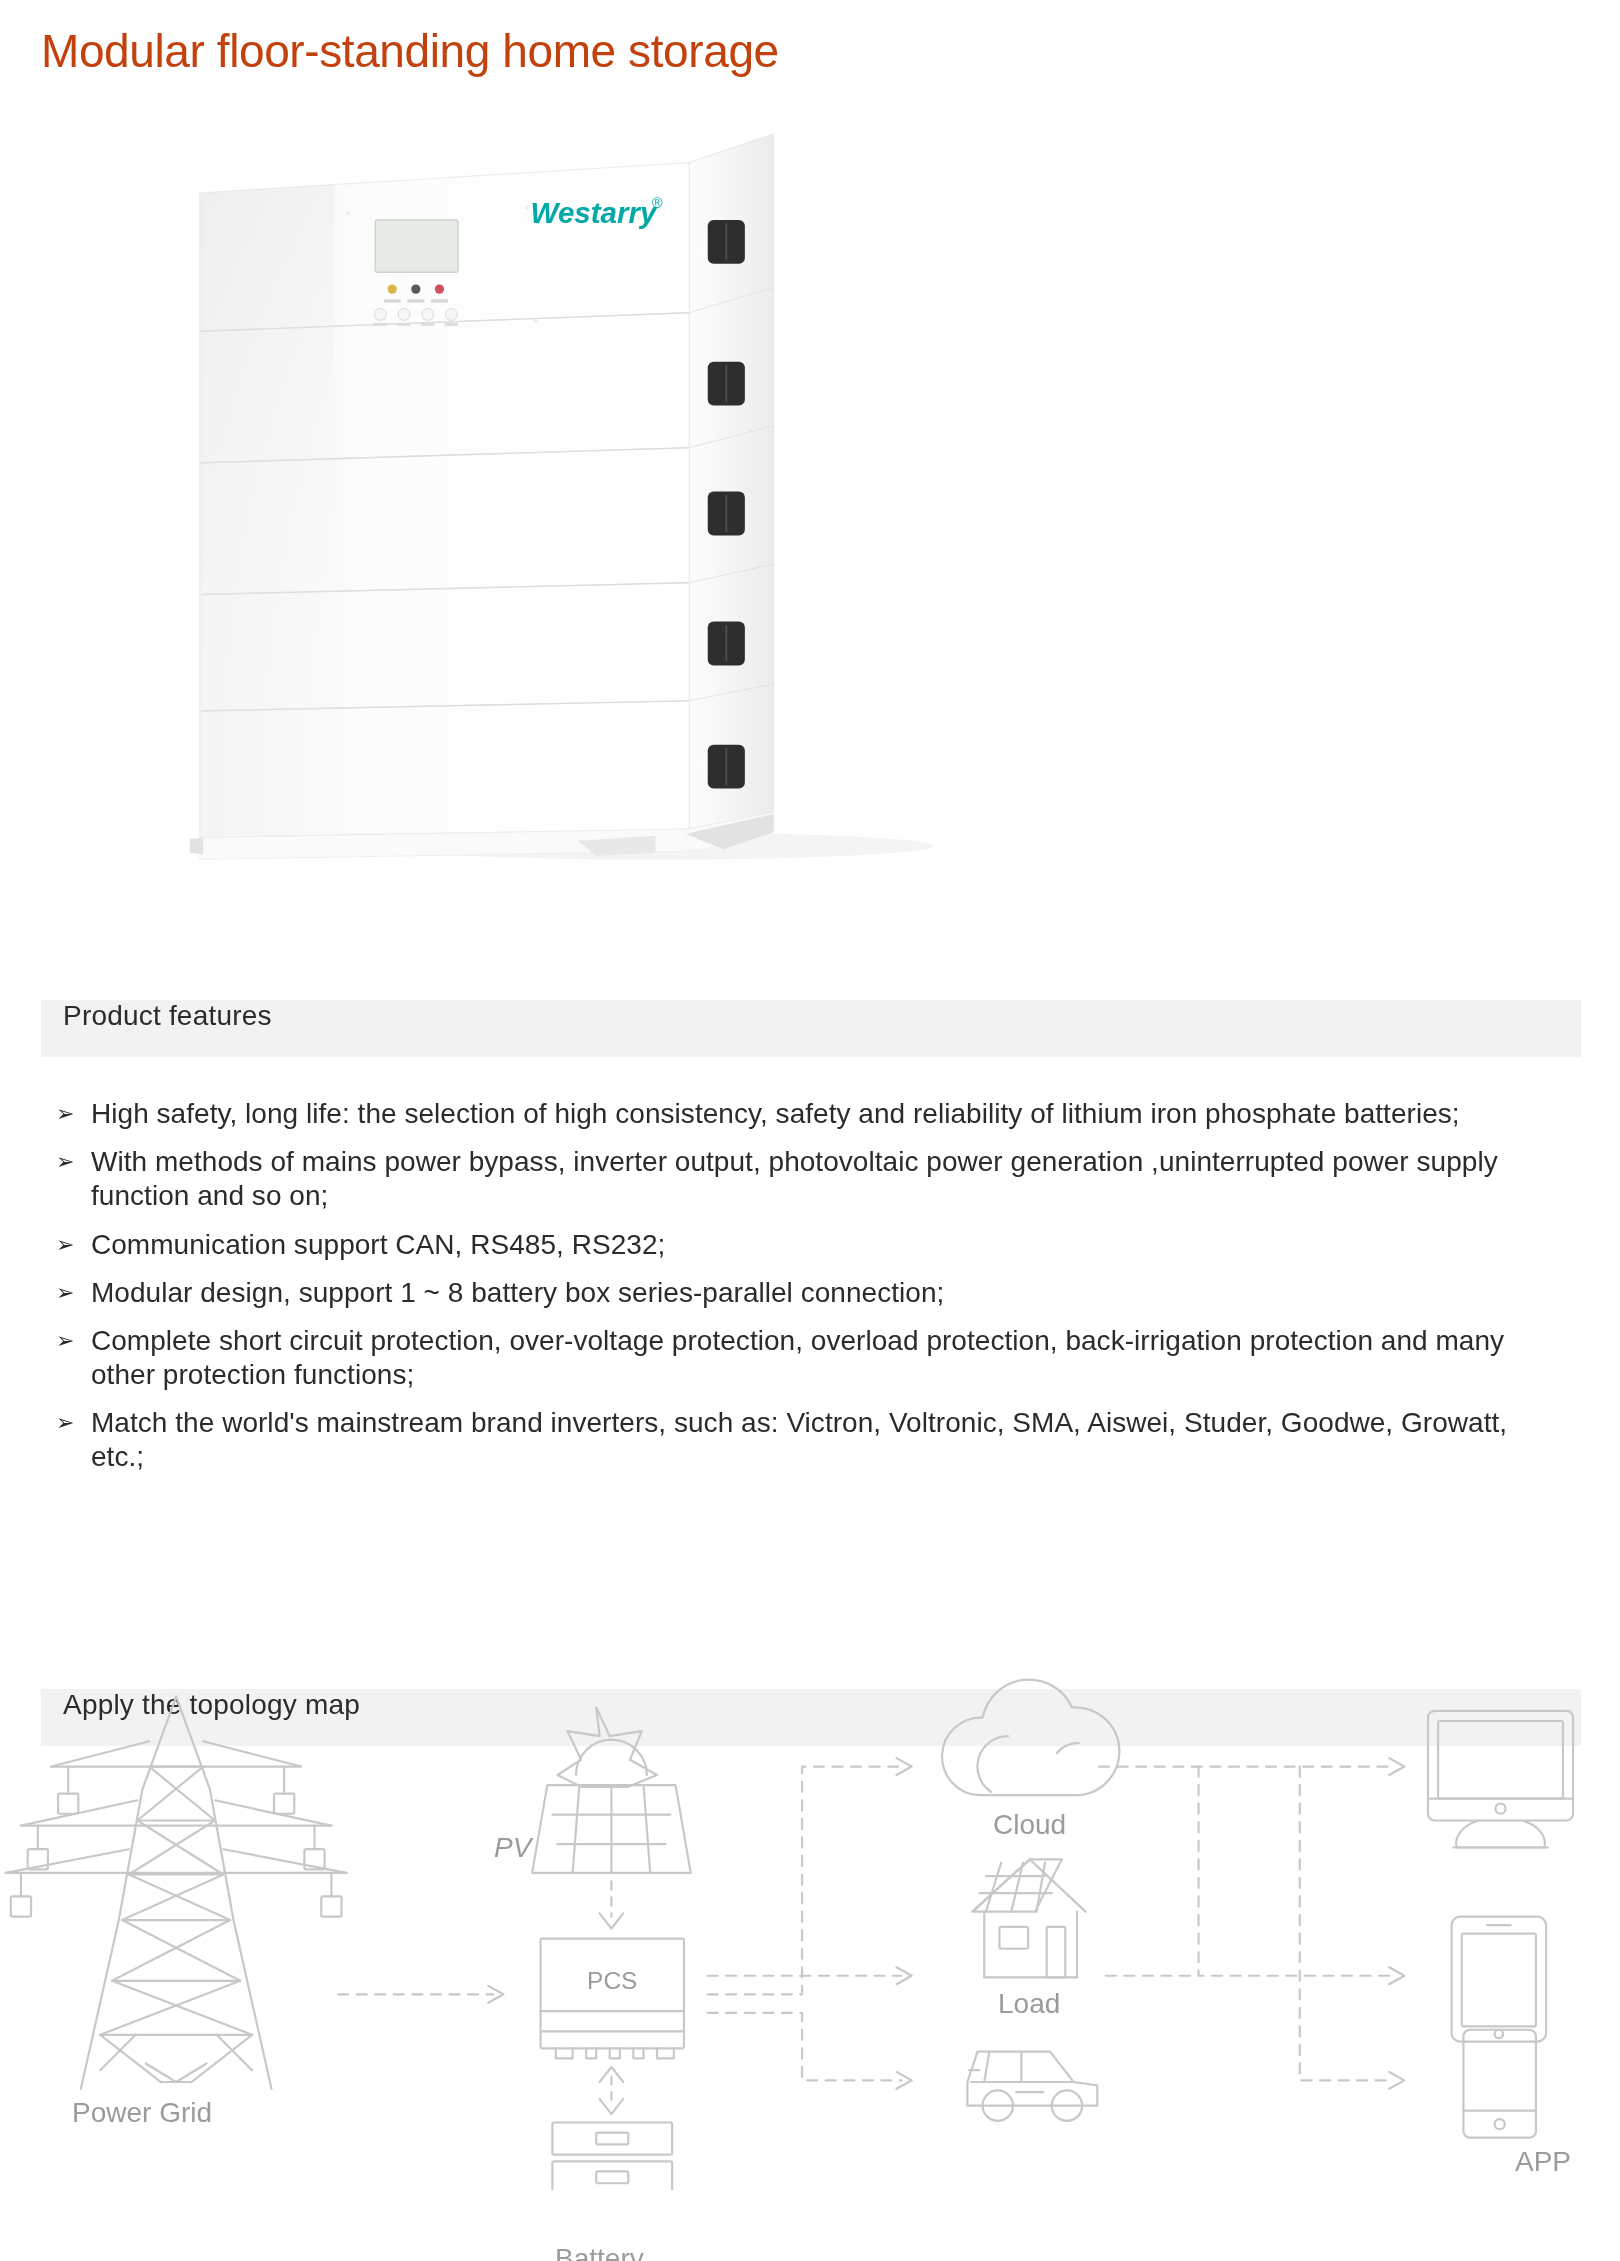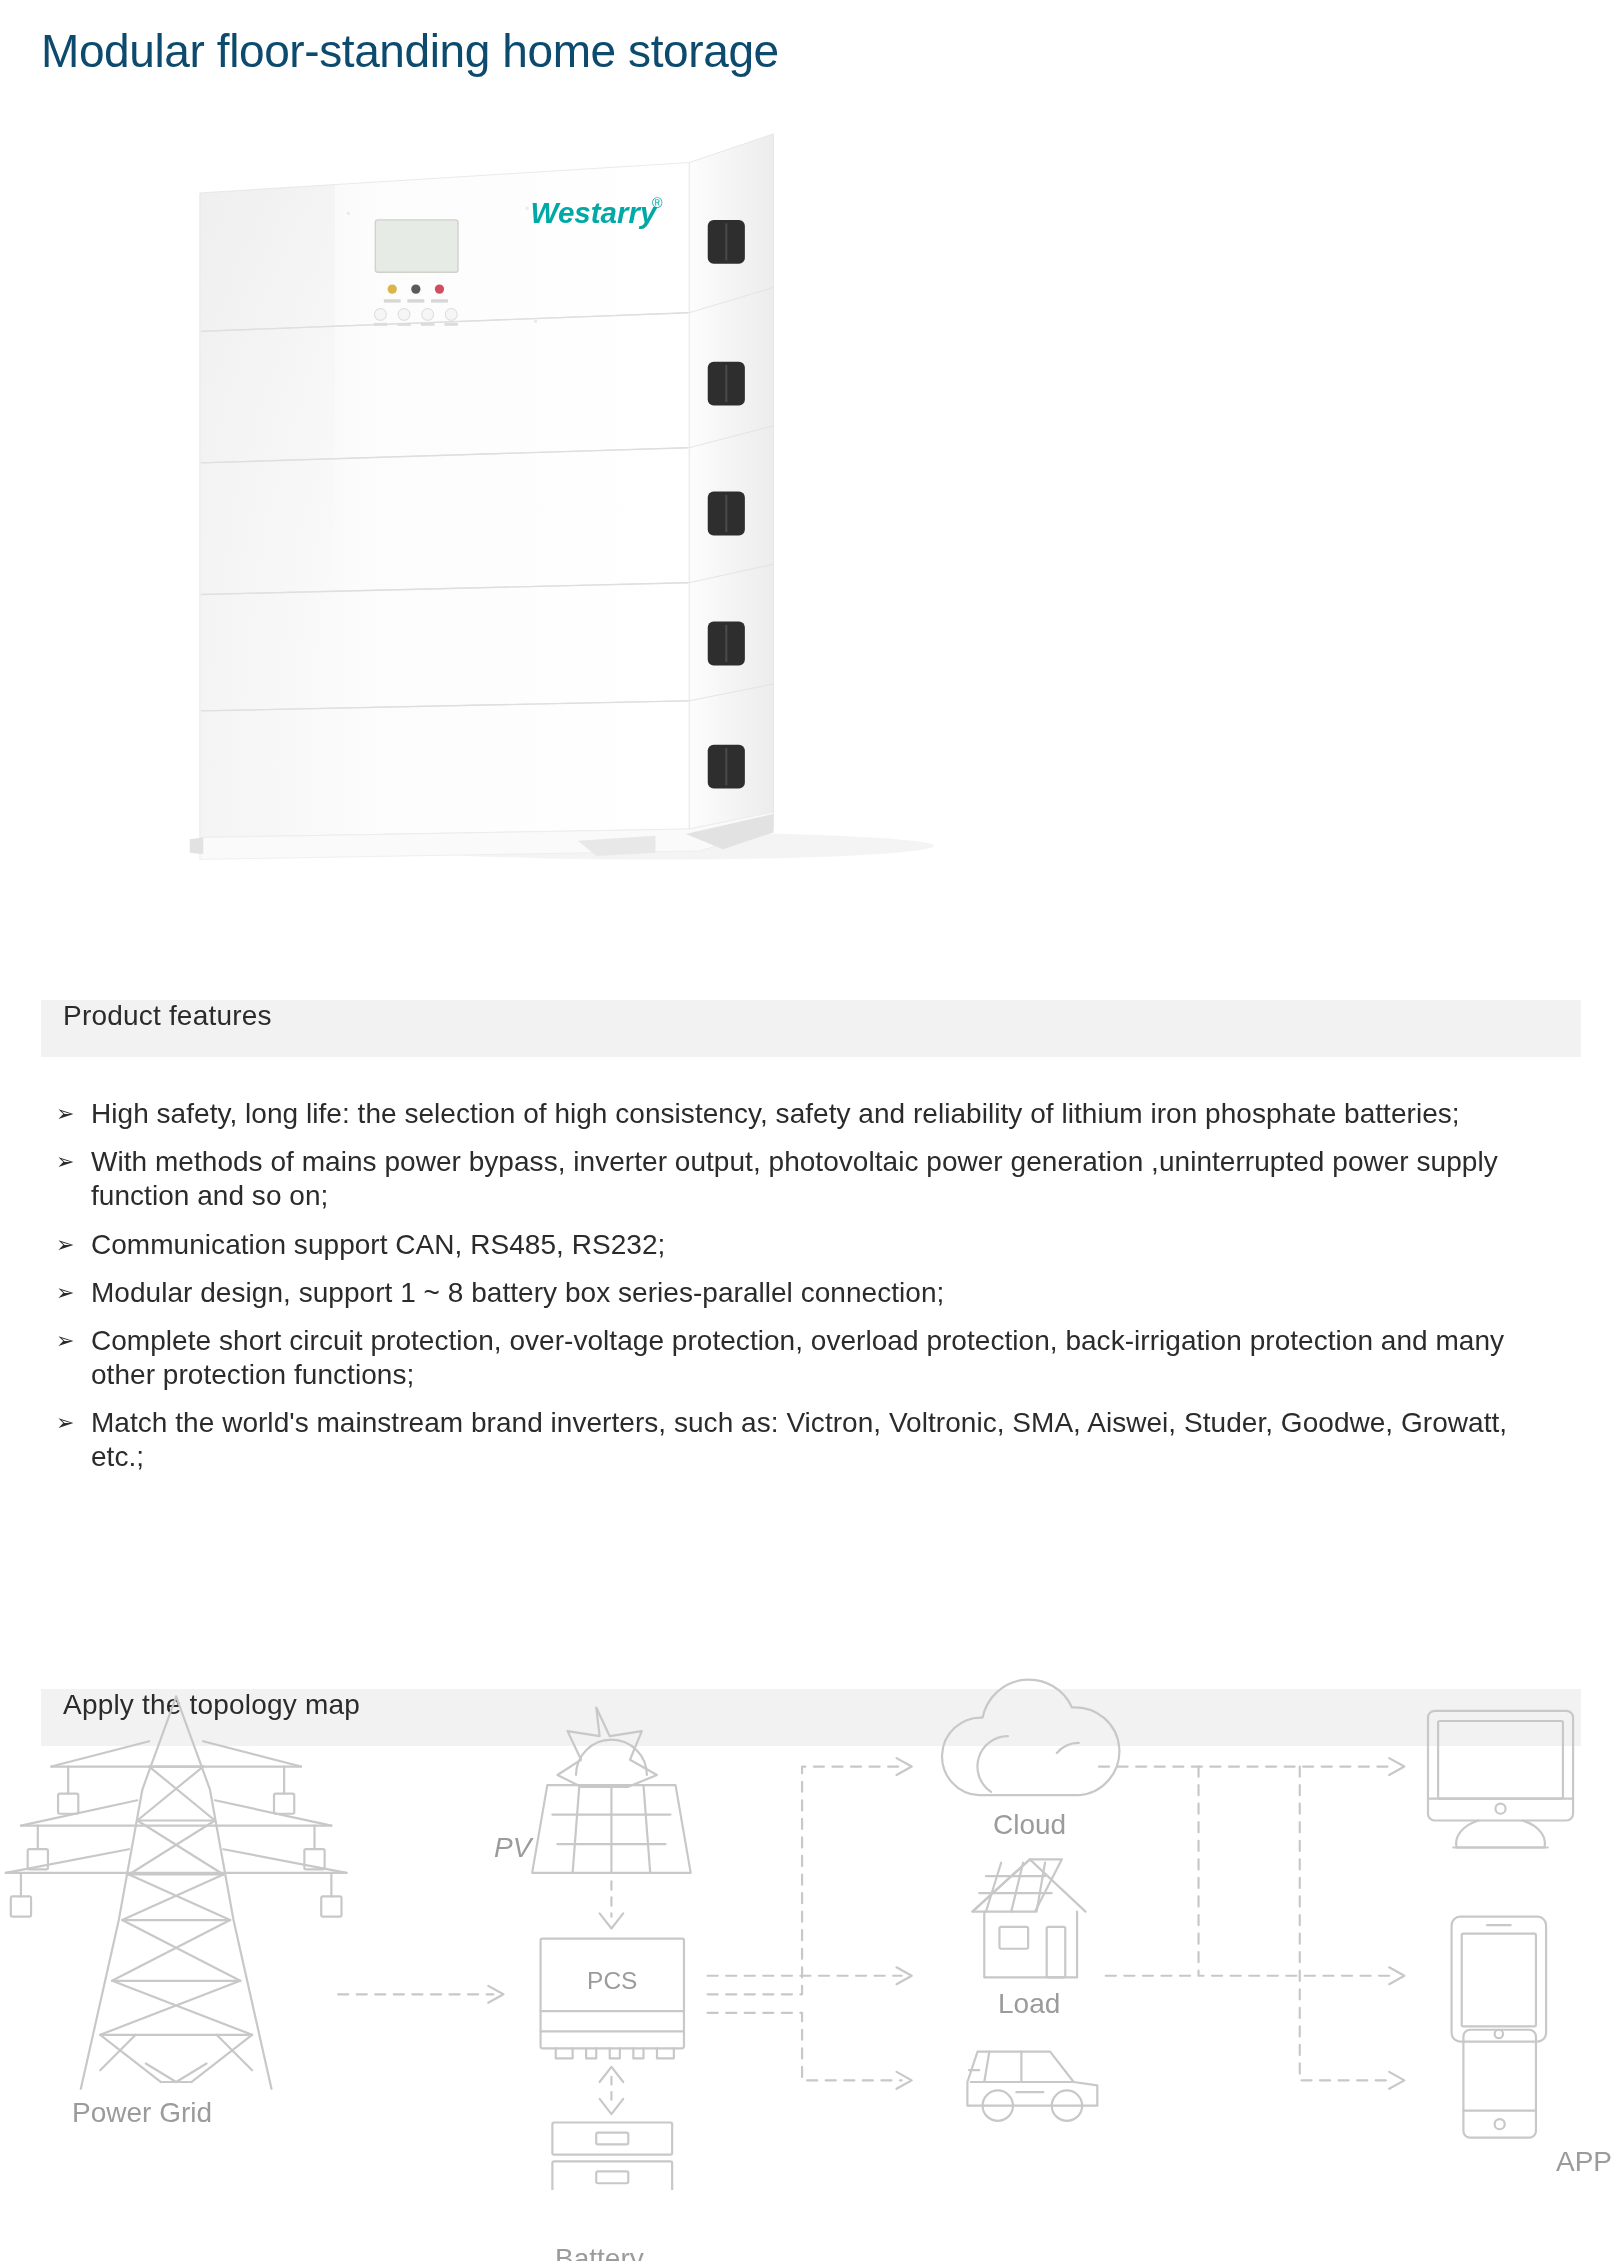--- a/index.html
+++ b/index.html
@@ -14,21 +14,21 @@
     overflow:hidden;
   }
 
   
   .page-title {
     position:absolute;
     left:41px; top:23.6px;
     font-size:46px;
     font-weight:400;
     letter-spacing:-0.4px;
-    color:#0c4a6e;
+    color:#c2410c;
     white-space:nowrap;
   }
 
   
   .hero {
     position:absolute;
     left:0; top:110px;
     width:1294px; height:810px;
   }
   .hero svg { display:block; margin:0 auto; }
@@ -429,15 +429,15 @@
         <circle cx="1777" cy="542" r="6"></circle>
       </g>
     </g>
   </svg>
 
   <div class="diagram-label" style="left:72px; top:430px;">Power Grid</div>
   <div class="diagram-label" style="left:494px; top:165px;font-style:italic;">PV</div>
   <div class="diagram-label" style="left:555px; top:576px;">Battery</div>
   <div class="diagram-label" style="left:993px; top:142px;">Cloud</div>
   <div class="diagram-label" style="left:998px; top:321px;">Load</div>
-  <div class="diagram-label" style="left:1556px; top:479px;">APP</div>
+  <div class="diagram-label" style="left:1515px; top:479px;">APP</div>
 </div>
 
 
 </body></html>

